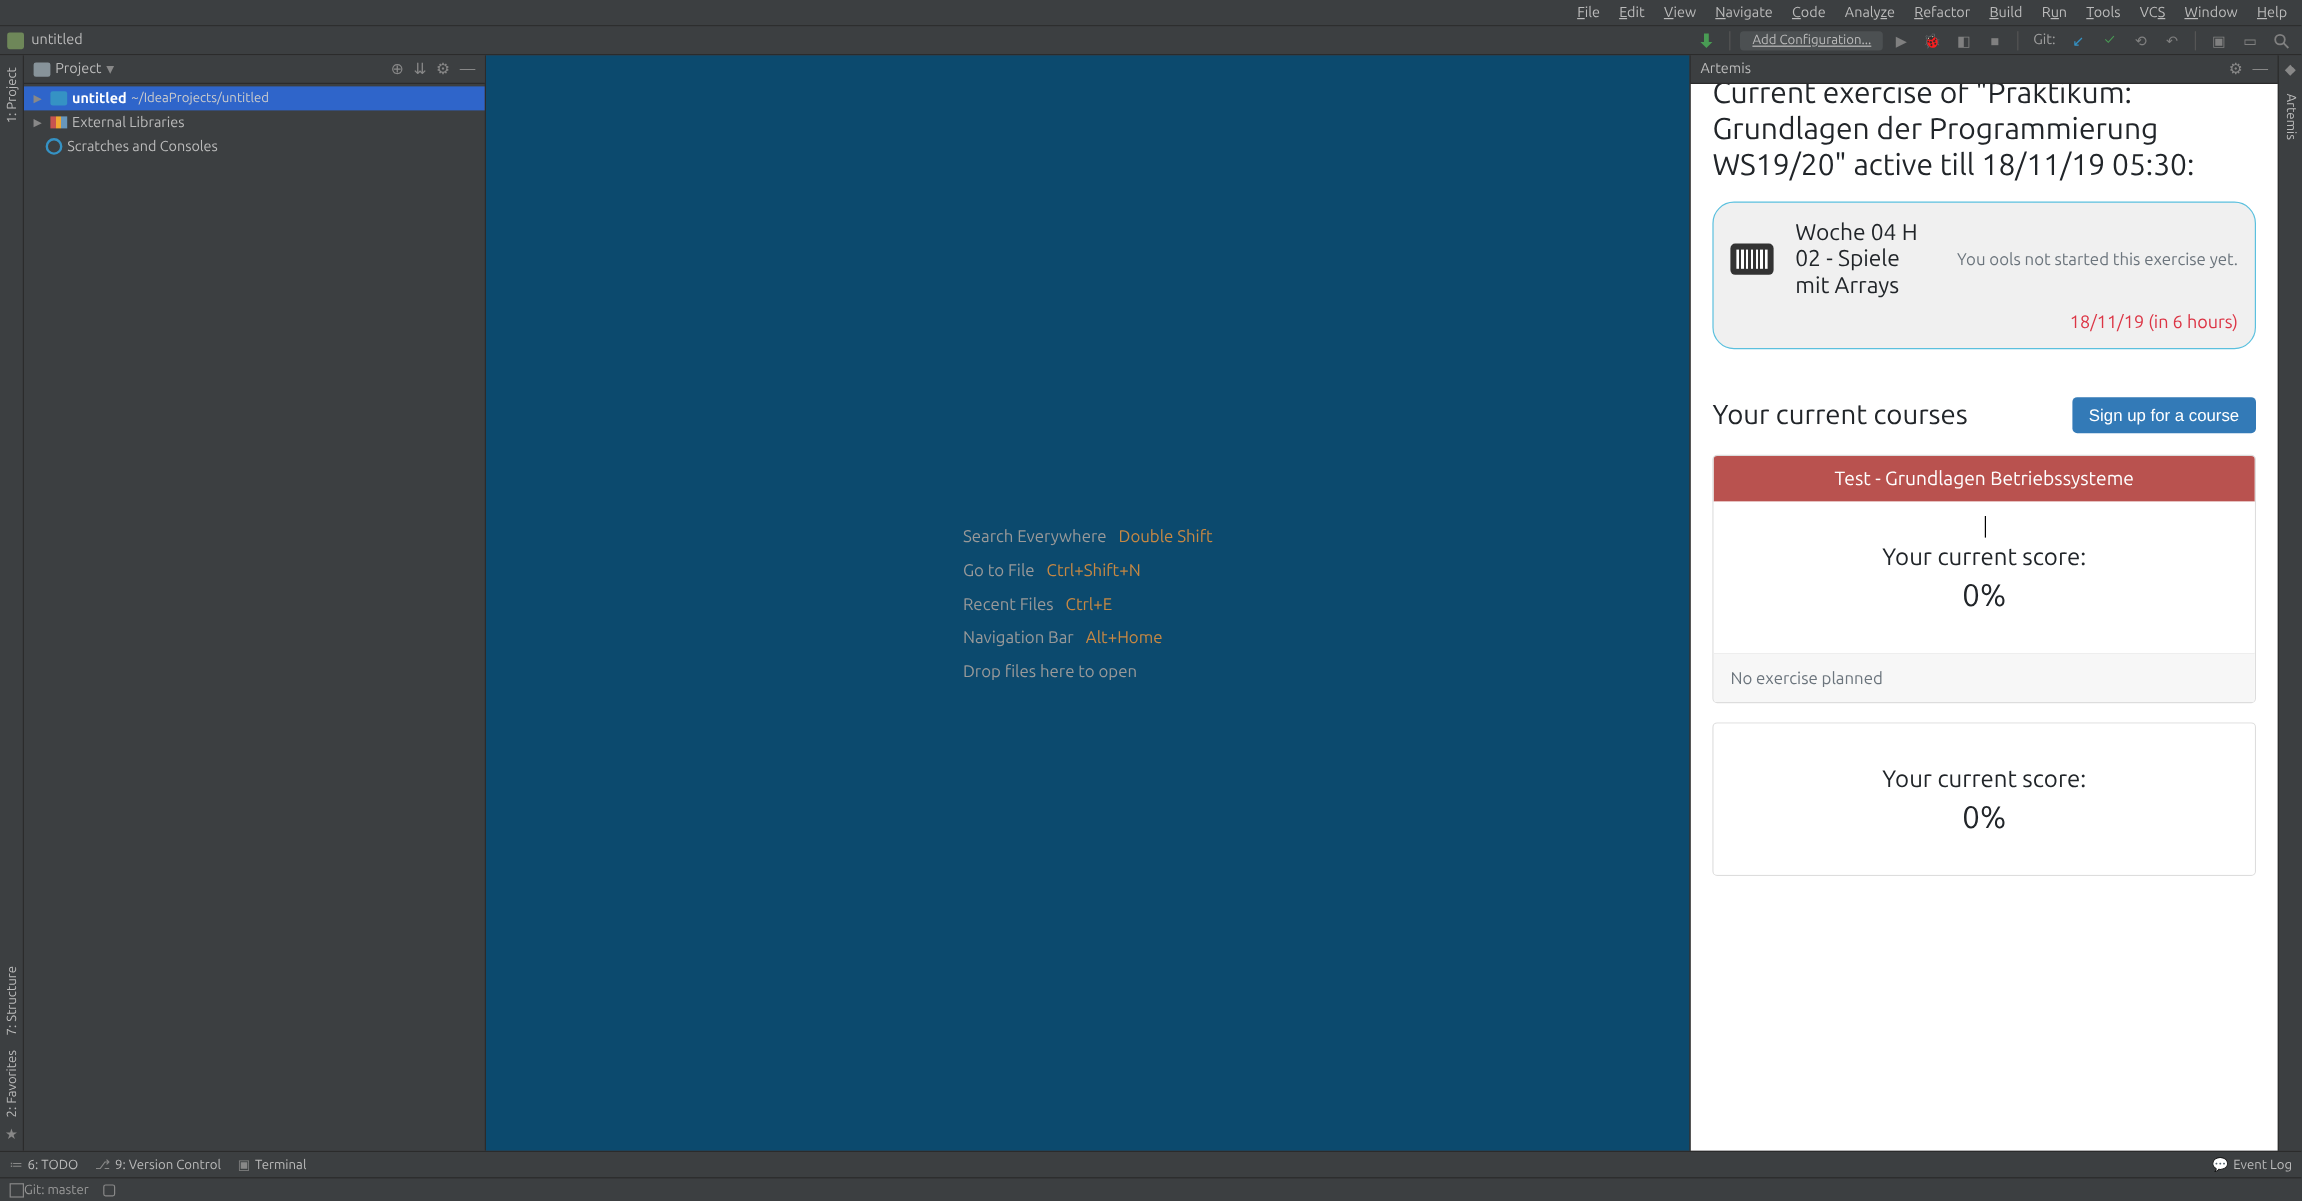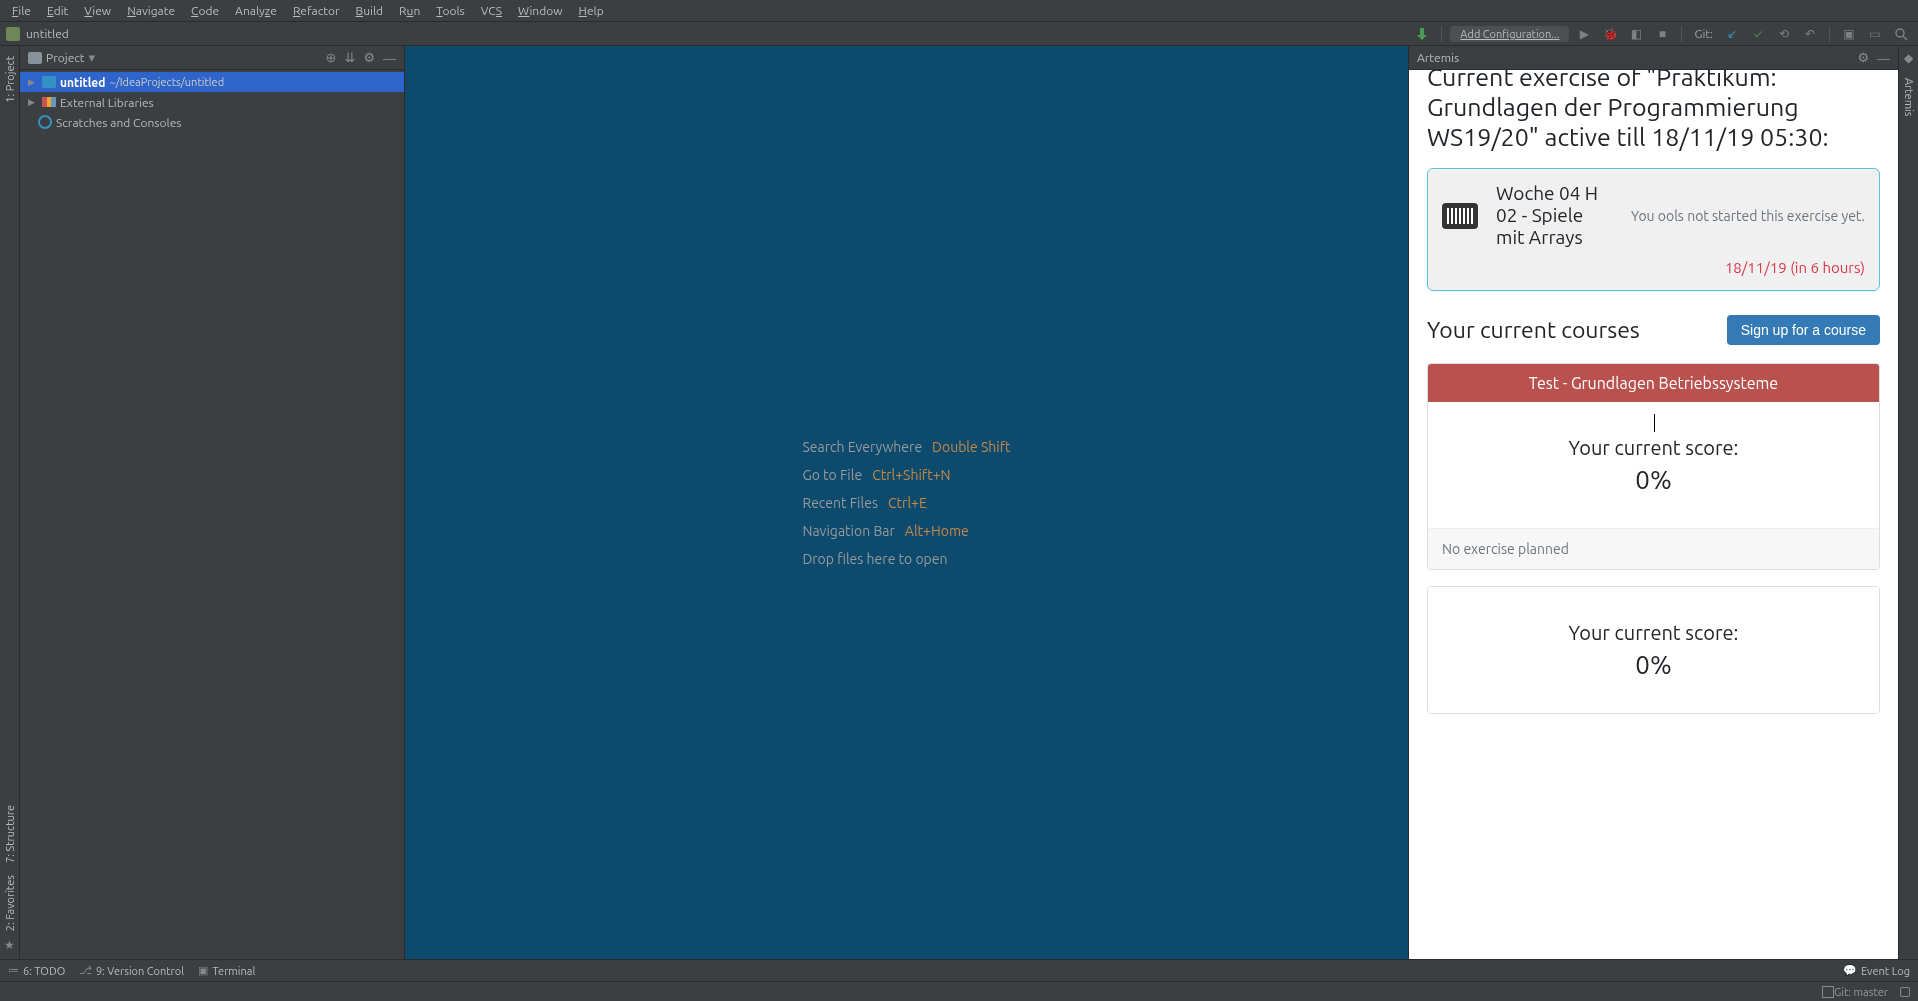--- a/index.html
+++ b/index.html
@@ -15,20 +15,21 @@
       flex-direction: column;
     }
     
     .menubar {
       display: flex;
       background: #3c3f41;
       height: 22px;
       align-items: center;
       padding: 0 4px;
       border-bottom: 1px solid #2b2b2b;
+      justify-content: flex-end;
     }
     .menubar .menu-item {
       padding: 2px 8px;
       color: #bbbbbb;
       cursor: pointer;
     }
     .menubar .mnemonic { text-decoration: underline; }
 
     
     .navbar {
@@ -210,24 +211,24 @@
 
     .artemis-title {
       font-size: 25px;
       font-weight: 400;
       line-height: 1.2;
       margin-top: -8px;
       margin-bottom: 16px;
     }
     .exercise-card {
       border: 1px solid #5bc0de;
-      border-radius: 6px;
+      border-radius: 18px;
       background: #f0f0f0;
       padding: 14px;
-      margin-bottom: 24px;
+      margin-bottom: 40px;
     }
     .exercise-top {
       display: flex;
       align-items: center;
       gap: 18px;
     }
     .kb-icon {
       width: 36px; height: 26px;
       background: #333;
       border-radius: 4px;
@@ -324,21 +325,21 @@
     .bottom-left { display: flex; align-items: center; gap: 14px; }
     .bottom-item { display: flex; align-items: center; gap: 4px; cursor: pointer; font-size: 11px; color: #bbbbbb; }
     .bottom-icon { color: #888; font-size: 11px; }
     .bottom-right { display: flex; align-items: center; gap: 6px; font-size: 11px; }
 
     
     .statusbar {
       height: 20px;
       display: flex;
       align-items: center;
-      justify-content: flex-end;
+      justify-content: flex-start;
       background: #3c3f41;
       border-top: 1px solid #2b2b2b;
       padding: 0 8px;
       font-size: 11px;
       color: #999;
     }
     .statusbar .sb-icon { width: 12px; height: 12px; border: 1px solid #888; }
     .statusbar-right { display: flex; gap: 12px; align-items: center; }
     .lock-icon {
       width: 10px; height: 10px;

